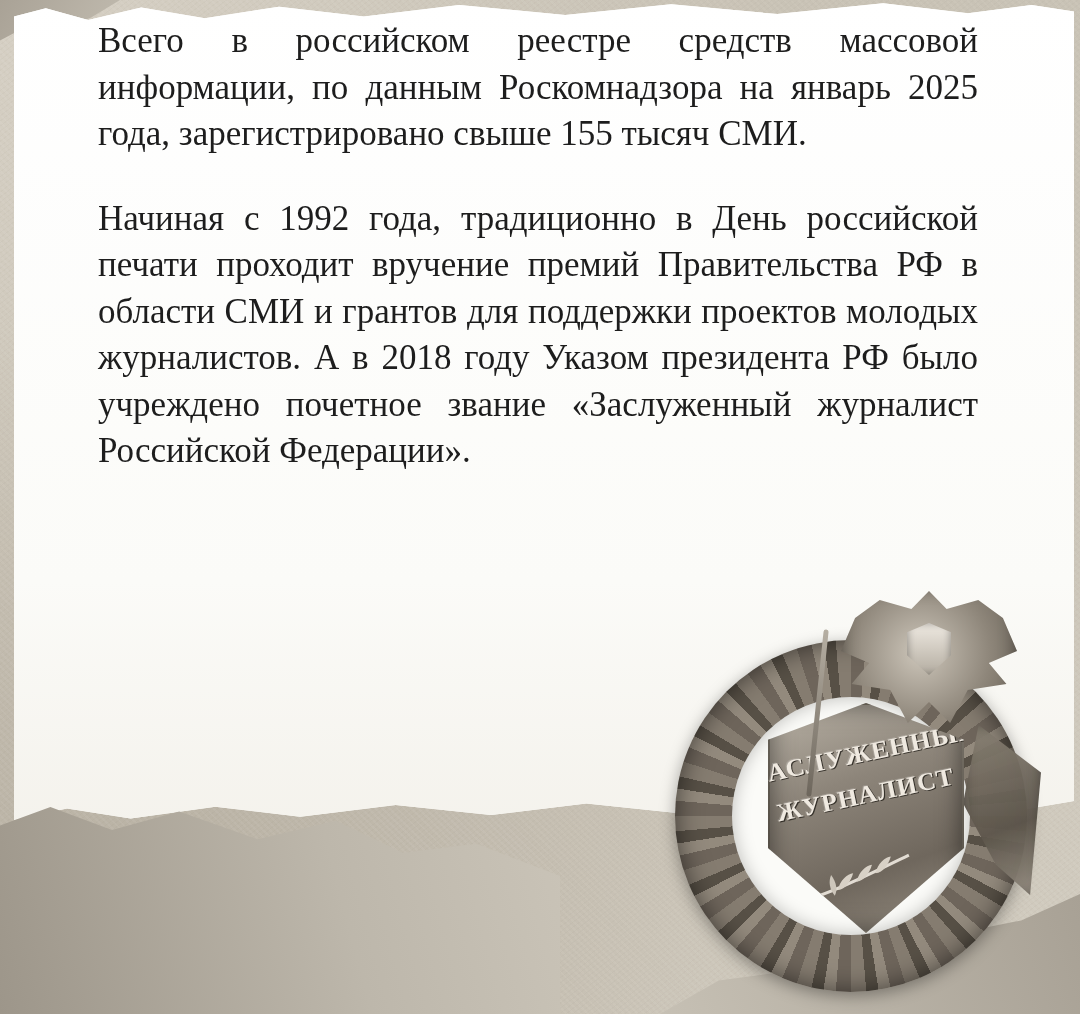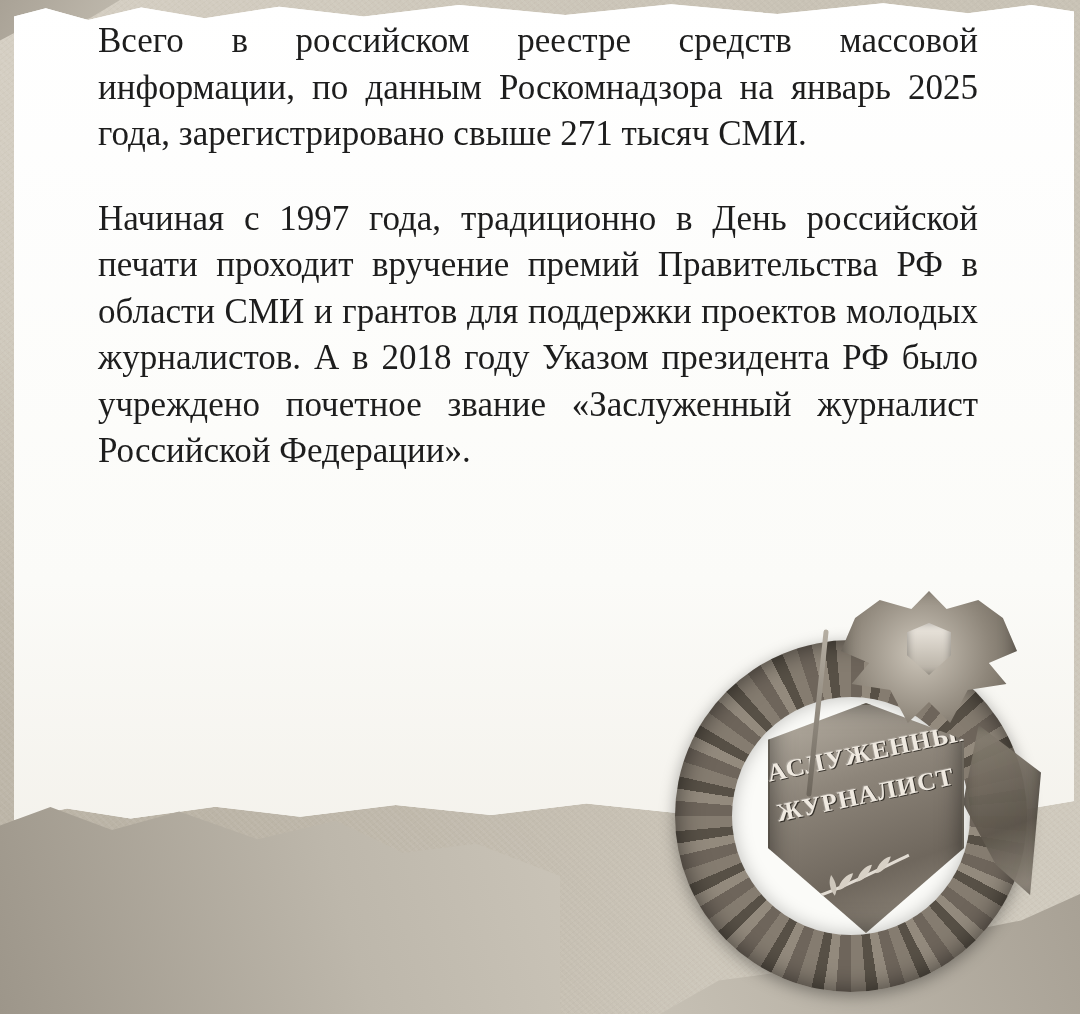--- a/index.html
+++ b/index.html
@@ -242,22 +242,22 @@
   <div class="bg-texture"></div>
   <div class="bg-noise"></div>
 
   <div class="corner-tl"></div>
 
   <div class="paper">
     <div class="paper-inner"></div>
   </div>
 
   <div class="text-block">
-    <p class="para">Всего в российском реестре средств массовой информации, по данным Роскомнадзора на январь 2025 года, зарегистрировано свыше 271 тысяч СМИ.</p>
-    <p class="para">Начиная с 1997 года, традиционно в День российской печати проходит вручение премий Правительства РФ в области СМИ и грантов для поддержки проектов молодых журналистов. А в 2018 году Указом президента РФ было учреждено почетное звание «Заслуженный журналист Российской Федерации».</p>
+    <p class="para">Всего в российском реестре средств массовой информации, по данным Роскомнадзора на январь 2025 года, зарегистрировано свыше 155 тысяч СМИ.</p>
+    <p class="para">Начиная с 1992 года, традиционно в День российской печати проходит вручение премий Правительства РФ в области СМИ и грантов для поддержки проектов молодых журналистов. А в 2018 году Указом президента РФ было учреждено почетное звание «Заслуженный журналист Российской Федерации».</p>
   </div>
 
   <div class="corner-bl"></div>
   <div class="corner-br"></div>
 
   <div class="medal">
     <div class="wreath">
       <div class="wreath-inner"></div>
     </div>
 

